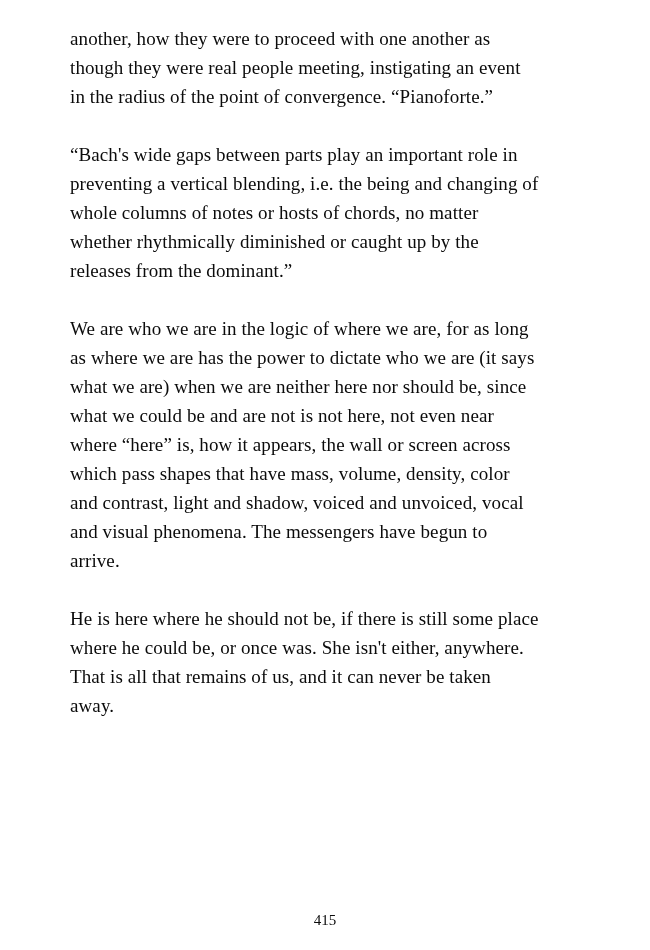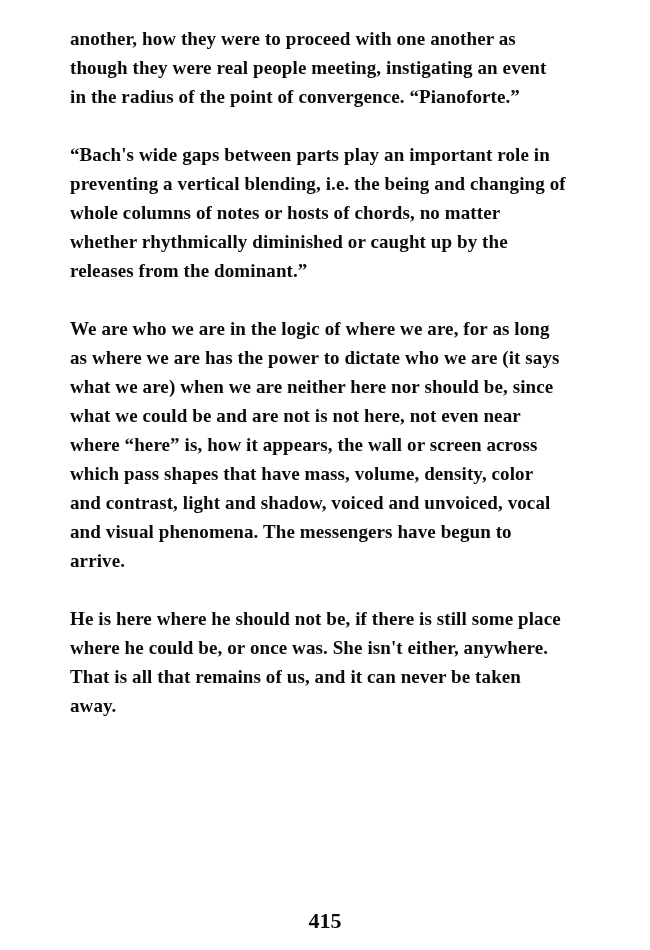--- a/index.html
+++ b/index.html
@@ -8,21 +8,20 @@
     height: 950px;
     background: #ffffff;
     font-family: "Liberation Serif", "DejaVu Serif", serif;
   }
   .page {
     position: relative;
     width: 650px;
     height: 950px;
     background: #ffffff;
     overflow: hidden;
-    font-weight: bold;
   }
   .text-column {
     position: absolute;
     left: 70px;
     top: 24px;
     width: 510px;
     color: #0b0b0b;
   }
   .text-column p {
     font-size: 19px;
@@ -32,21 +31,21 @@
     letter-spacing: 0.1px;
     margin-bottom: 29px;
   }
   .text-column p:last-child { margin-bottom: 16px; }
   .page-number {
     position: absolute;
     left: 70px;
     width: 510px;
     top: 906px;
     text-align: center;
-    font-size: 22px;
+    font-size: 15px;
     line-height: 29px;
     color: #0b0b0b;
   }
 </style>
 </head>
 <body>
 
 <div class="page" style="background: rgb(255, 255, 255);">
   <div class="text-column" id="text-column" style="color: rgb(11, 11, 11);">
       <p>another, how they were to proceed with one another as

